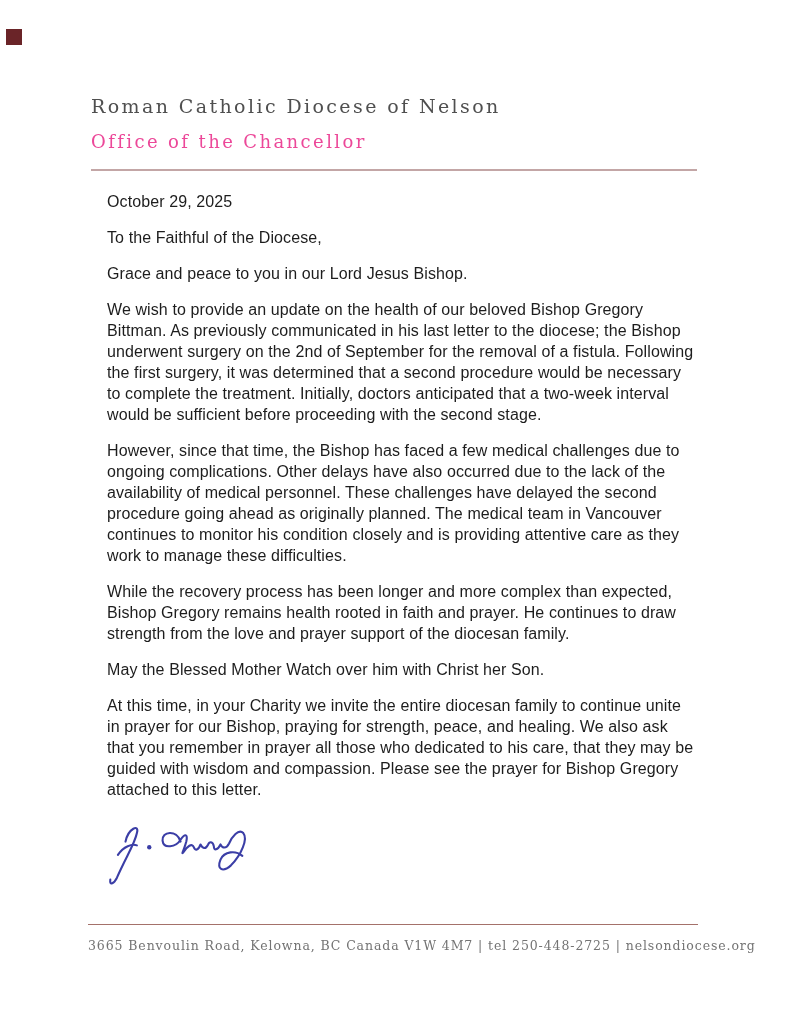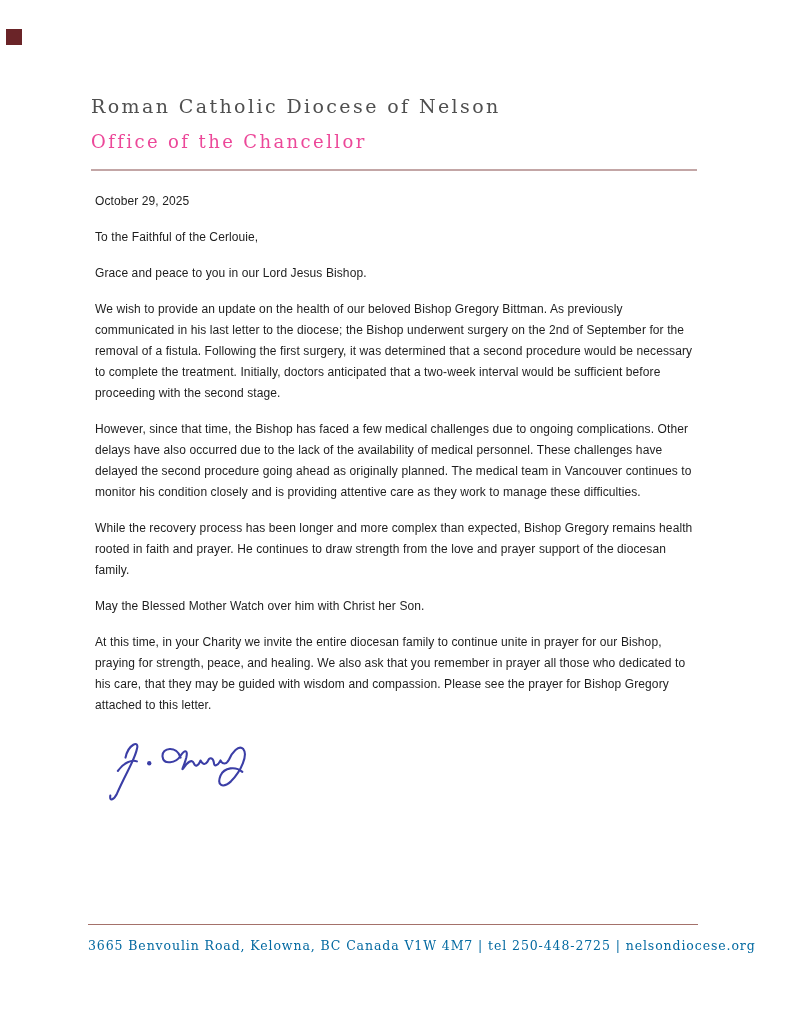--- a/index.html
+++ b/index.html
@@ -47,22 +47,22 @@
     background: #c3a6a6;
   }
   .letter-body {
     position: absolute;
     left: 91px;
     top: 191px;
     width: 606px;
     color: #1d1d1d;
   }
   .letter-body p {
-    margin: 0 0 15px 4px;
-    font-size: 12px;
+    margin: 0 0 15px 16px;
+    font-size: 16px;
     line-height: 21px;
     letter-spacing: 0.1px;
   }
   .signature-wrap {
     margin: 4px 0 8px 6px;
     height: 76px;
   }
   .signature-wrap svg { display: block; }
   .footer {
     position: absolute;
@@ -71,41 +71,41 @@
     top: 924px;
     border-top: 1px solid #a4716a;
     text-align: center;
   }
   .footer .footer-text {
     display: inline-block;
     margin-top: 13px;
     font-family: "DejaVu Serif", serif;
     font-size: 12.5px;
     letter-spacing: 0.9px;
-    color: #0369a1;
+    color: #737373;
     white-space: nowrap;
   }
 </style>
 </head>
 <body>
 
 <div class="page">
 
   <div class="corner-mark" style="background: rgb(106, 36, 40);"></div>
 
   <div class="letterhead">
     <div class="org">Roman Catholic Diocese of Nelson</div>
     <div class="office">Office of the Chancellor</div>
   </div>
 
   <div class="head-rule" style="background: rgb(195, 166, 166);"></div>
 
   <div class="letter-body">
     <p>October 29, 2025</p>
-    <p>To the Faithful of the Cerlouie,</p>
+    <p>To the Faithful of the Diocese,</p>
     <p>Grace and peace to you in our Lord Jesus Bishop.</p>
     <p>We wish to provide an update on the health of our beloved Bishop Gregory Bittman.  As previously communicated in his last letter to the diocese; the Bishop underwent surgery on the 2nd of September for the removal of a fistula. Following the first surgery, it was determined that a second procedure would be necessary to complete the treatment. Initially, doctors anticipated that a two-week interval would be sufficient before proceeding with the second stage.</p>
     <p>However, since that time, the Bishop has faced a few medical challenges due to ongoing complications.  Other delays have also occurred due to the lack of the availability of medical personnel.  These challenges have delayed the second procedure going ahead as originally planned. The medical team in Vancouver continues to monitor his condition closely and is providing attentive care as they work to manage these difficulties.</p>
     <p>While the recovery process has been longer and more complex than expected, Bishop Gregory remains health rooted in faith and prayer. He continues to draw strength from the love and prayer support of the diocesan family.</p>
     <p>May the Blessed Mother Watch over him with Christ her Son.</p>
     <p>At this time, in your Charity we invite the entire diocesan family to continue unite in prayer for our Bishop, praying for strength, peace, and healing.  We also ask that you remember in prayer all those who dedicated to his care, that they may be guided with wisdom and compassion. Please see the prayer for Bishop Gregory attached to this letter.</p>
 
     <div class="signature-wrap">
       <svg width="152" height="76" viewBox="0 0 160 80">
         <g fill="none" stroke="#3b3ea6" stroke-width="2.2" stroke-linecap="round" stroke-linejoin="round" style="stroke: rgb(59, 62, 166);">

